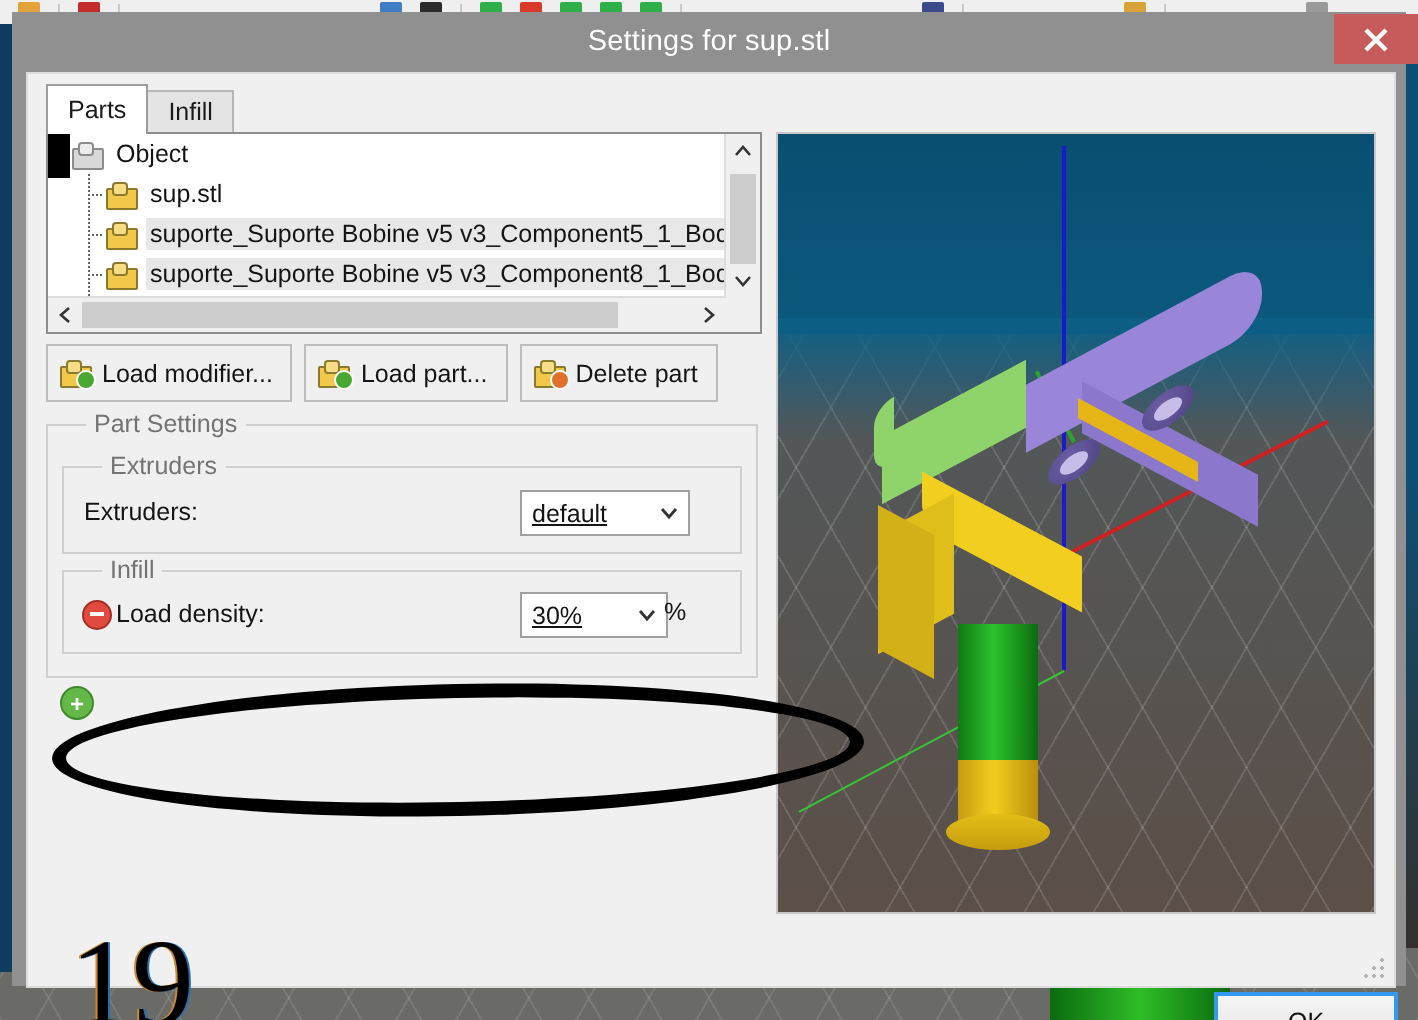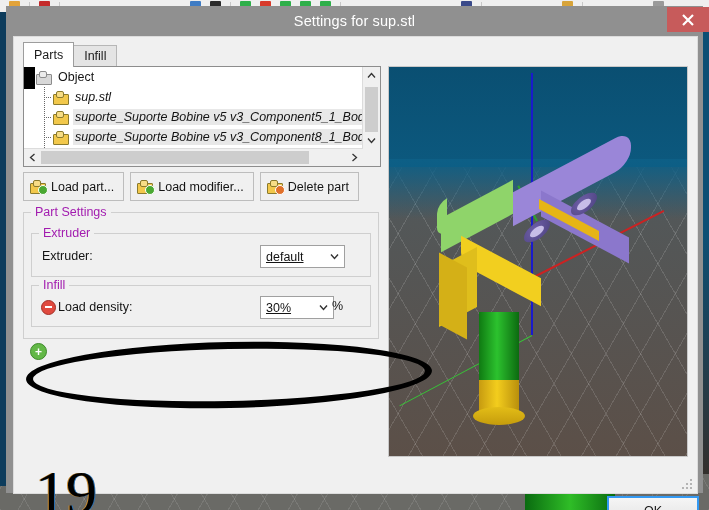--- a/index.html
+++ b/index.html
@@ -74,21 +74,21 @@
 
   
   #tree-box{
     position:absolute;left:0;top:0;width:356px;height:99px;
     background:#ffffff;border:1px solid #8d8d8d;overflow:hidden;
   }
   #tree-blackstrip{position:absolute;left:0;top:0;width:11px;height:22px;background:#000;}
   #tree-items{position:absolute;left:0;top:0;right:17px;bottom:0;}
   .tree-row{height:20px;display:flex;align-items:center;white-space:nowrap;font-size:12.5px;color:#141414;}
   .tree-row.root{padding-left:12px;}
-  .tree-row.child{padding-left:29px;position:relative;font-style:italic;}
+  .tree-row.child{padding-left:29px;position:relative;}
   .tree-row.child .hl{background:#e8e8e8;}
   .dots{position:absolute;left:20px;top:0;width:1px;height:20px;
     background:repeating-linear-gradient(#666 0 1px,transparent 1px 2px);}
   .dash{position:absolute;left:20px;top:10px;width:7px;height:1px;
     background:repeating-linear-gradient(90deg,#666 0 1px,transparent 1px 2px);}
   .t-label{padding:1px 2px;}
   .brick{width:15px;height:13px;flex:none;margin-right:5px;position:relative;}
   .brick .body{position:absolute;left:0;top:3px;width:14px;height:9px;border-radius:1px;border:1px solid #8a7a2d;}
   .brick .nub{position:absolute;left:3px;top:0px;width:6px;height:5px;border-radius:2px;border:1px solid #8a7a2d;}
   .brick.obj .body{background:#d8d8d8;border-color:#8c8c8c;}
@@ -119,22 +119,22 @@
   .badge{position:absolute;left:7px;top:6px;width:8px;height:8px;border-radius:50%;border:1px solid #fff;}
   .mbtn .icwrap{position:relative;width:18px;height:15px;flex:none;margin-right:3px;}
   .mbtn .icwrap .brick{position:absolute;left:0;top:1px;margin:0;}
   .mbtn .icwrap .badge{left:8px;top:6px;}
   .badge.add{background:#4aa832;}
   .badge.del{background:#e0702a;}
 
   
   .group{position:absolute;border:1px solid #cfcfcf;}
   .group > .glabel{
-    position:absolute;left:7px;top:-8px;background:#f0f0f0;padding:0 4px;
-    font-size:12.5px;color:#a21caf;
+    position:absolute;left:19px;top:-8px;background:#f0f0f0;padding:0 4px;
+    font-size:12.5px;color:#737373;
   }
   #grp-partsettings{left:0;top:146px;width:354px;height:125px;}
   #grp-extruders{left:7px;top:20px;width:338px;height:42px;}
   #grp-infill{left:7px;top:72px;width:338px;height:40px;}
 
   .setting-row{position:absolute;left:0;right:0;height:24px;display:flex;align-items:center;}
   .setting-label{font-size:12.5px;color:#141414;}
   .combo{
     position:absolute;height:21px;background:#fff;border:1px solid #a0a0a0;
     display:flex;align-items:center;justify-content:space-between;
@@ -372,51 +372,51 @@
 
     <div id="btn-row">
       <div class="mbtn">
         <span class="icwrap">
           <span class="brick part">
                 <span class="body"></span>
                 <span class="nub"></span>
               </span>
           <span class="badge add"></span>
         </span>
-        <span>Load part...</span>
+        <span>Load modifier...</span>
       </div>
       <div class="mbtn">
         <span class="icwrap">
           <span class="brick part">
                 <span class="body"></span>
                 <span class="nub"></span>
               </span>
           <span class="badge add"></span>
         </span>
-        <span>Load modifier...</span>
+        <span>Load part...</span>
       </div>
       <div class="mbtn">
         <span class="icwrap">
           <span class="brick part">
                 <span class="body"></span>
                 <span class="nub"></span>
               </span>
           <span class="badge del"></span>
         </span>
         <span>Delete part</span>
       </div>
     </div>
 
     <div class="group" id="grp-partsettings">
       <span class="glabel">Part Settings</span>
 
       <div class="group" id="grp-extruders">
-        <span class="glabel">Extruder</span>
+        <span class="glabel">Extruders</span>
         <div class="setting-row" style="top:10px;padding-left:10px;">
-          <span class="setting-label">Extruder:</span>
+          <span class="setting-label">Extruders:</span>
         </div>
         <div class="combo" style="left:228px;top:11px;width:73px;">
           <span>default</span>
           <svg class="chev" width="9" height="7" viewBox="0 0 9 7">
             <path d="M1 1.5 L4.5 5.5 L8 1.5" stroke="#333" stroke-width="1.4" fill="none"></path>
               </svg>
         </div>
       </div>
 
       <div class="group" id="grp-infill">

